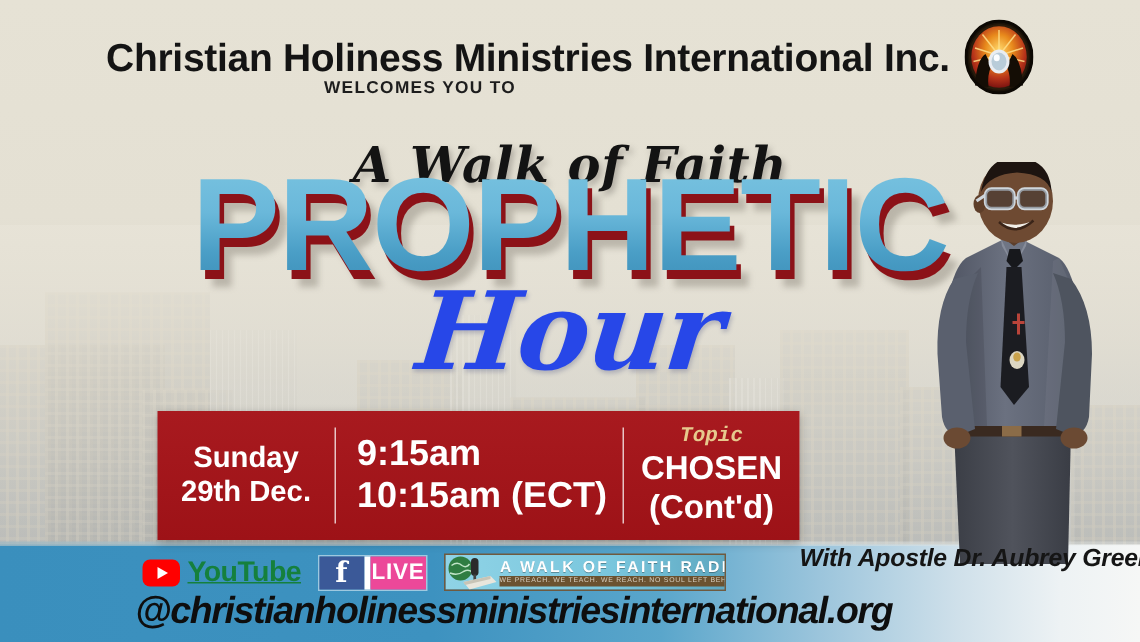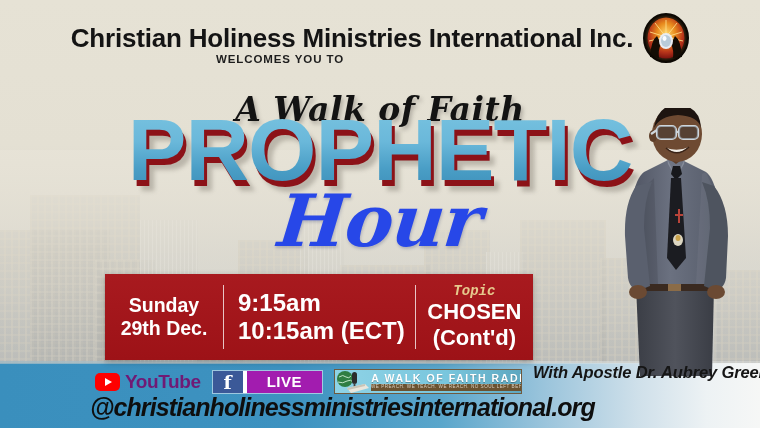--- a/index.html
+++ b/index.html
@@ -158,30 +158,30 @@
   .social {
     position:absolute; left:95px; top:369px;
     display:flex; align-items:center; gap:11px;
   }
   .yt { display:flex; align-items:center; gap:5px; }
   .yt-badge {
     width:25px; height:18px; background:#ff0000; border-radius:5px;
     display:flex; align-items:center; justify-content:center;
   }
   .yt-tri { width:0;height:0;border-left:7px solid #fff;border-top:4.5px solid transparent;border-bottom:4.5px solid transparent; margin-left:2px;}
-  .yt-txt { font-size:19px; font-weight:bold; color:#701a75; letter-spacing:-.4px; }
+  .yt-txt { font-size:19px; font-weight:bold; color:#15803d; letter-spacing:-.4px;text-decoration:underline; }
   .fblive { display:flex; height:24px; border:1px solid rgba(255,255,255,.5); }
   .fb {
     width:30px; background:#3b5998; display:flex; align-items:center; justify-content:center;
     font-family:"DejaVu Serif", serif; font-weight:bold; font-size:19px; color:#fff;
   }
   .live-sep { width:4px; background:#fff; }
   .live {
-    background:#a21caf; color:#fff; font-size:15px; font-weight:bold;
-    padding:0 20px; display:flex; align-items:center; letter-spacing:.5px;
+    background:#ec4899; color:#fff; font-size:15px; font-weight:bold;
+    padding:0 1px; display:flex; align-items:center; letter-spacing:.5px;
   }
   .radio {
     width:188px; height:25px; border:1px solid #6f5a3f;
     background:linear-gradient(to right, #8fd3e6 0%, #79c6dd 60%, #5ea7c0 100%);
     display:flex; align-items:center; position:relative; overflow:hidden;
   }
   .radio-art { width:36px; height:100%; position:relative; flex:0 0 auto; }
   .radio-txts { flex:1 1 auto; padding-right:3px; }
   .radio-name {
     font-size:10.5px; font-weight:bold; color:#fff; letter-spacing:1.6px;

